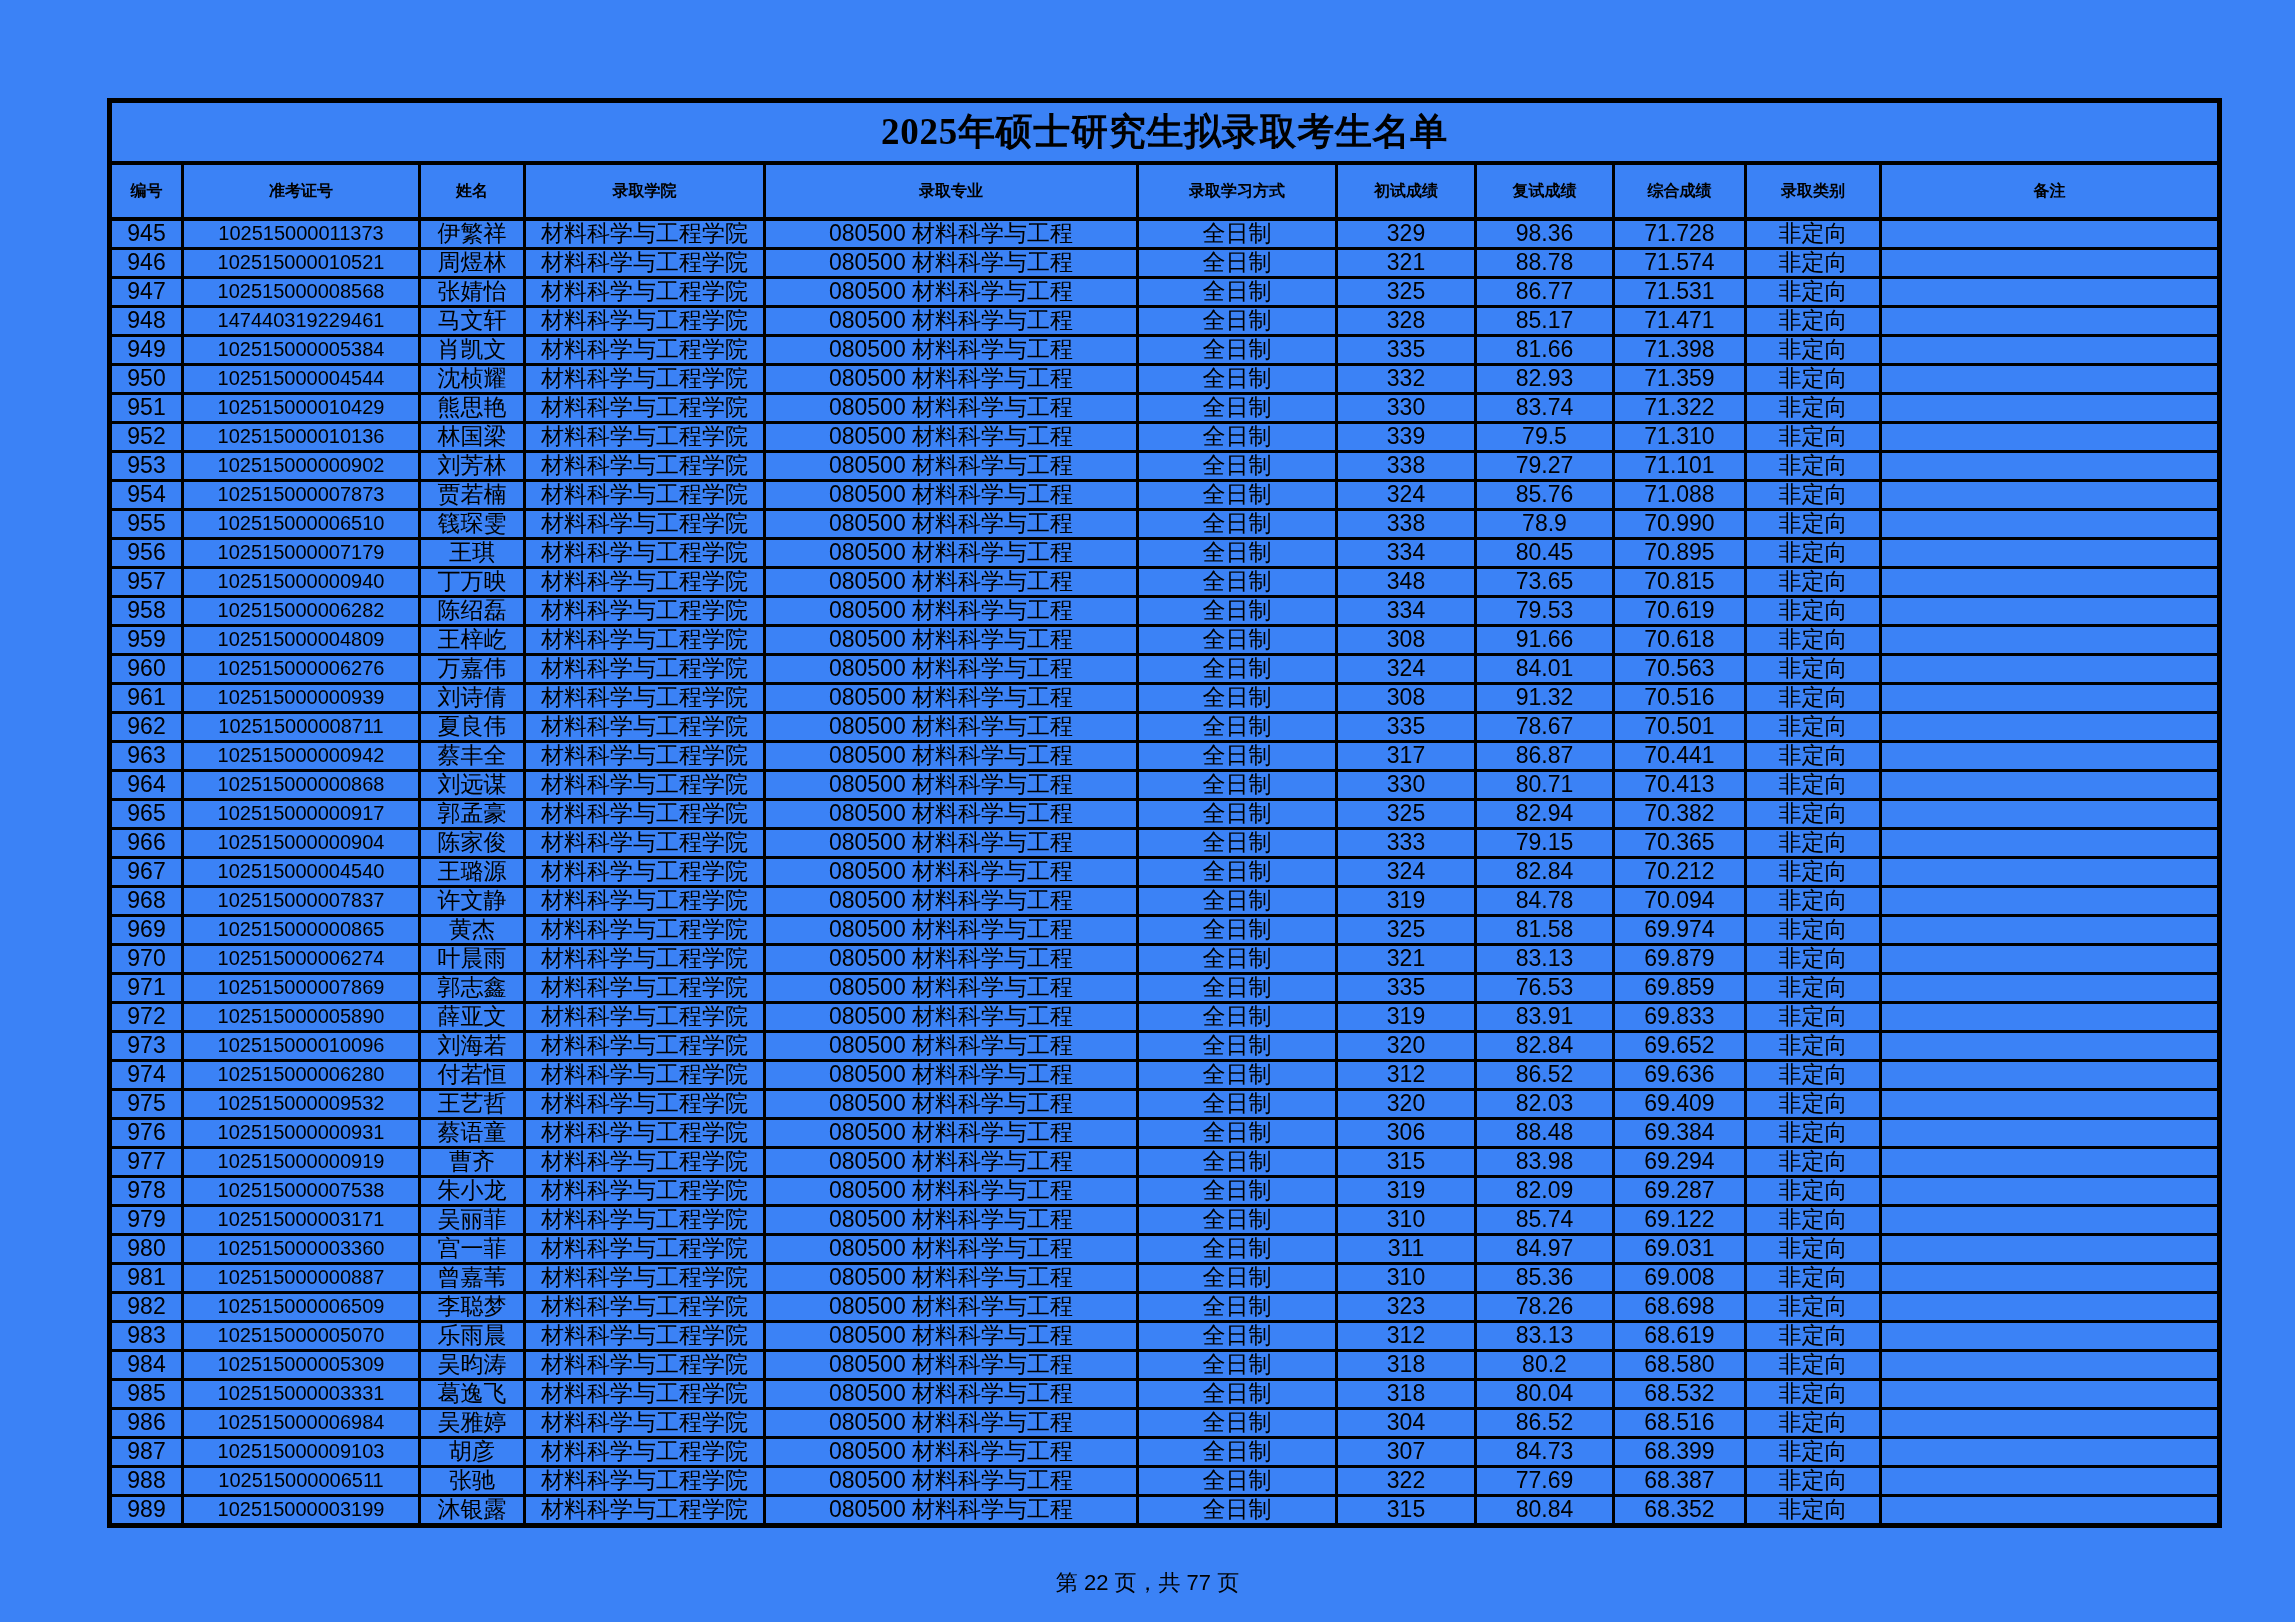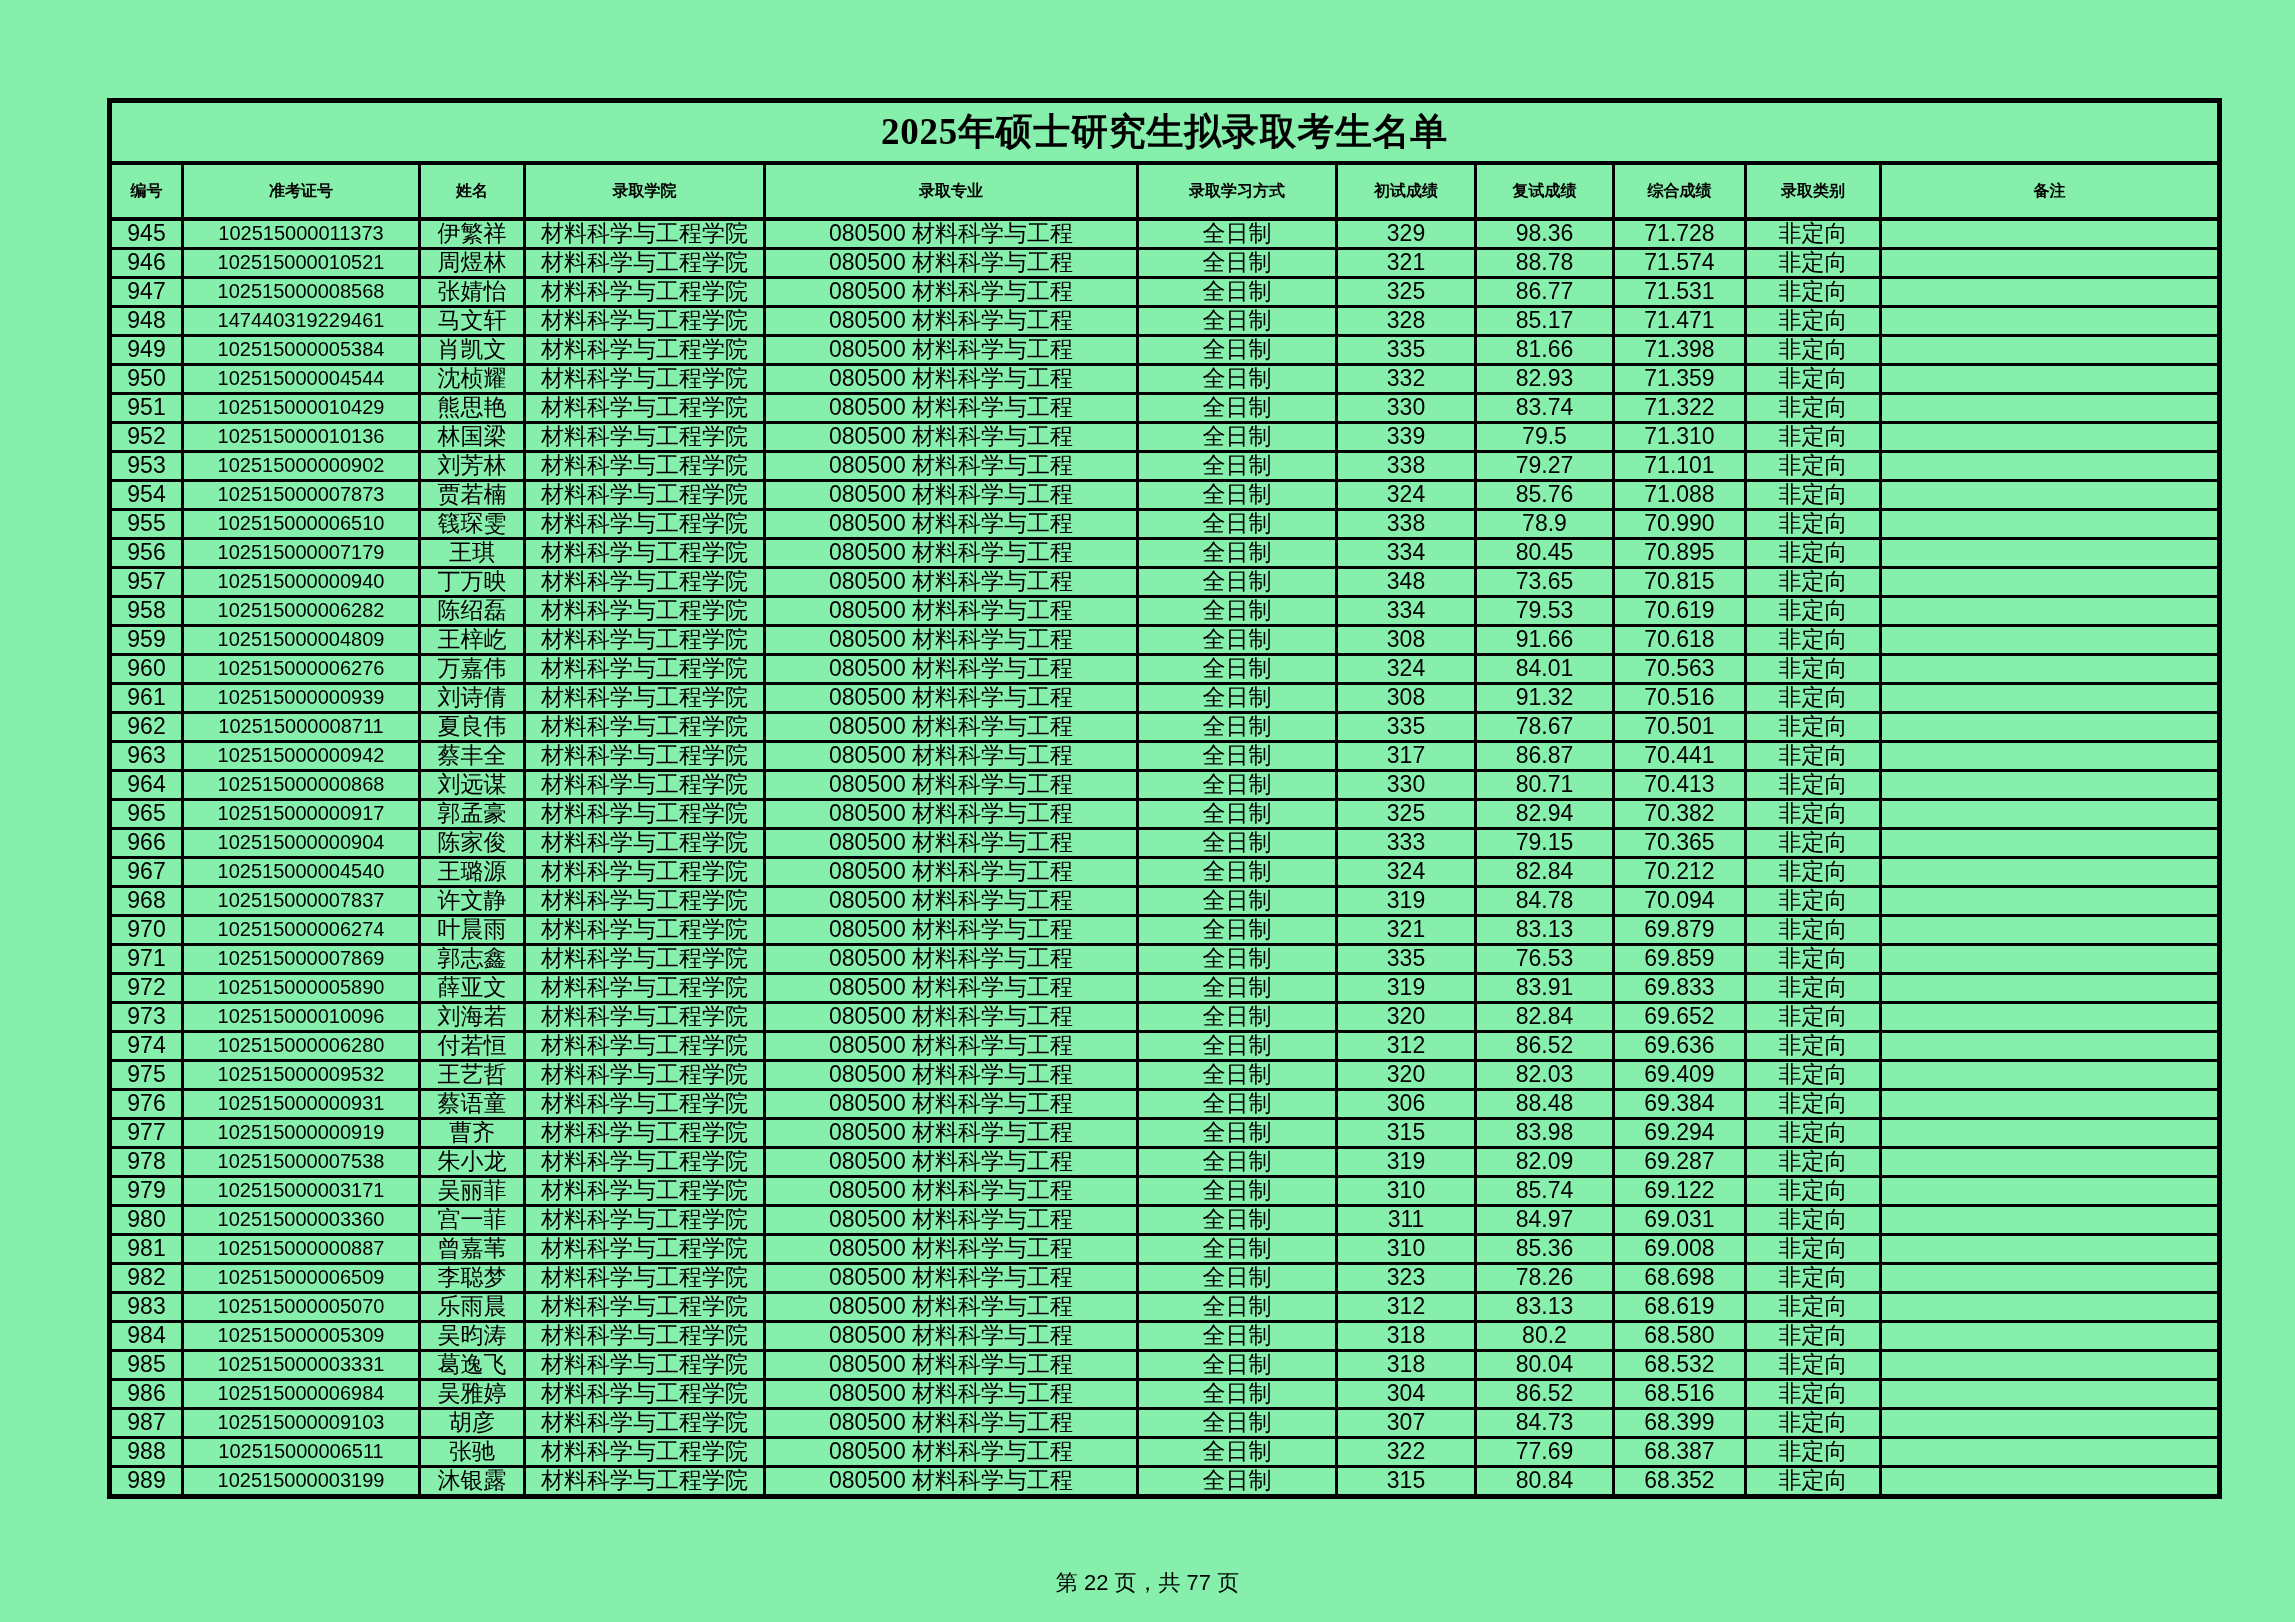--- a/index.html
+++ b/index.html
@@ -10,21 +10,21 @@
   body {
     width: 2295px;
     height: 1623px;
     position: relative;
     font-family: "Liberation Serif", serif;
     color: #000;
   }
   .sheet {
     position: absolute;
     inset: 0;
-    background: #86efac;
+    background: #3b82f6;
   }
   table.admission {
     position: absolute;
     left: 107px;
     top: 98px;
     width: 2110px;
     border-collapse: collapse;
     table-layout: fixed;
     border: 5.9px solid #000;
   }
@@ -419,20 +419,33 @@
           <td class="c3">材料科学与工程学院</td>
           <td class="c4">080500 材料科学与工程</td>
           <td class="c5">全日制</td>
           <td class="c6">319</td>
           <td class="c7">84.78</td>
           <td class="c8">70.094</td>
           <td class="c9">非定向</td>
           <td class="c10"></td>
         </tr>
         <tr>
+          <td class="c0">969</td>
+          <td class="c1">102515000000865</td>
+          <td class="c2">黄杰</td>
+          <td class="c3">材料科学与工程学院</td>
+          <td class="c4">080500 材料科学与工程</td>
+          <td class="c5">全日制</td>
+          <td class="c6">325</td>
+          <td class="c7">81.58</td>
+          <td class="c8">69.974</td>
+          <td class="c9">非定向</td>
+          <td class="c10"></td>
+        </tr>
+        <tr>
           <td class="c0">970</td>
           <td class="c1">102515000006274</td>
           <td class="c2">叶晨雨</td>
           <td class="c3">材料科学与工程学院</td>
           <td class="c4">080500 材料科学与工程</td>
           <td class="c5">全日制</td>
           <td class="c6">321</td>
           <td class="c7">83.13</td>
           <td class="c8">69.879</td>
           <td class="c9">非定向</td>

